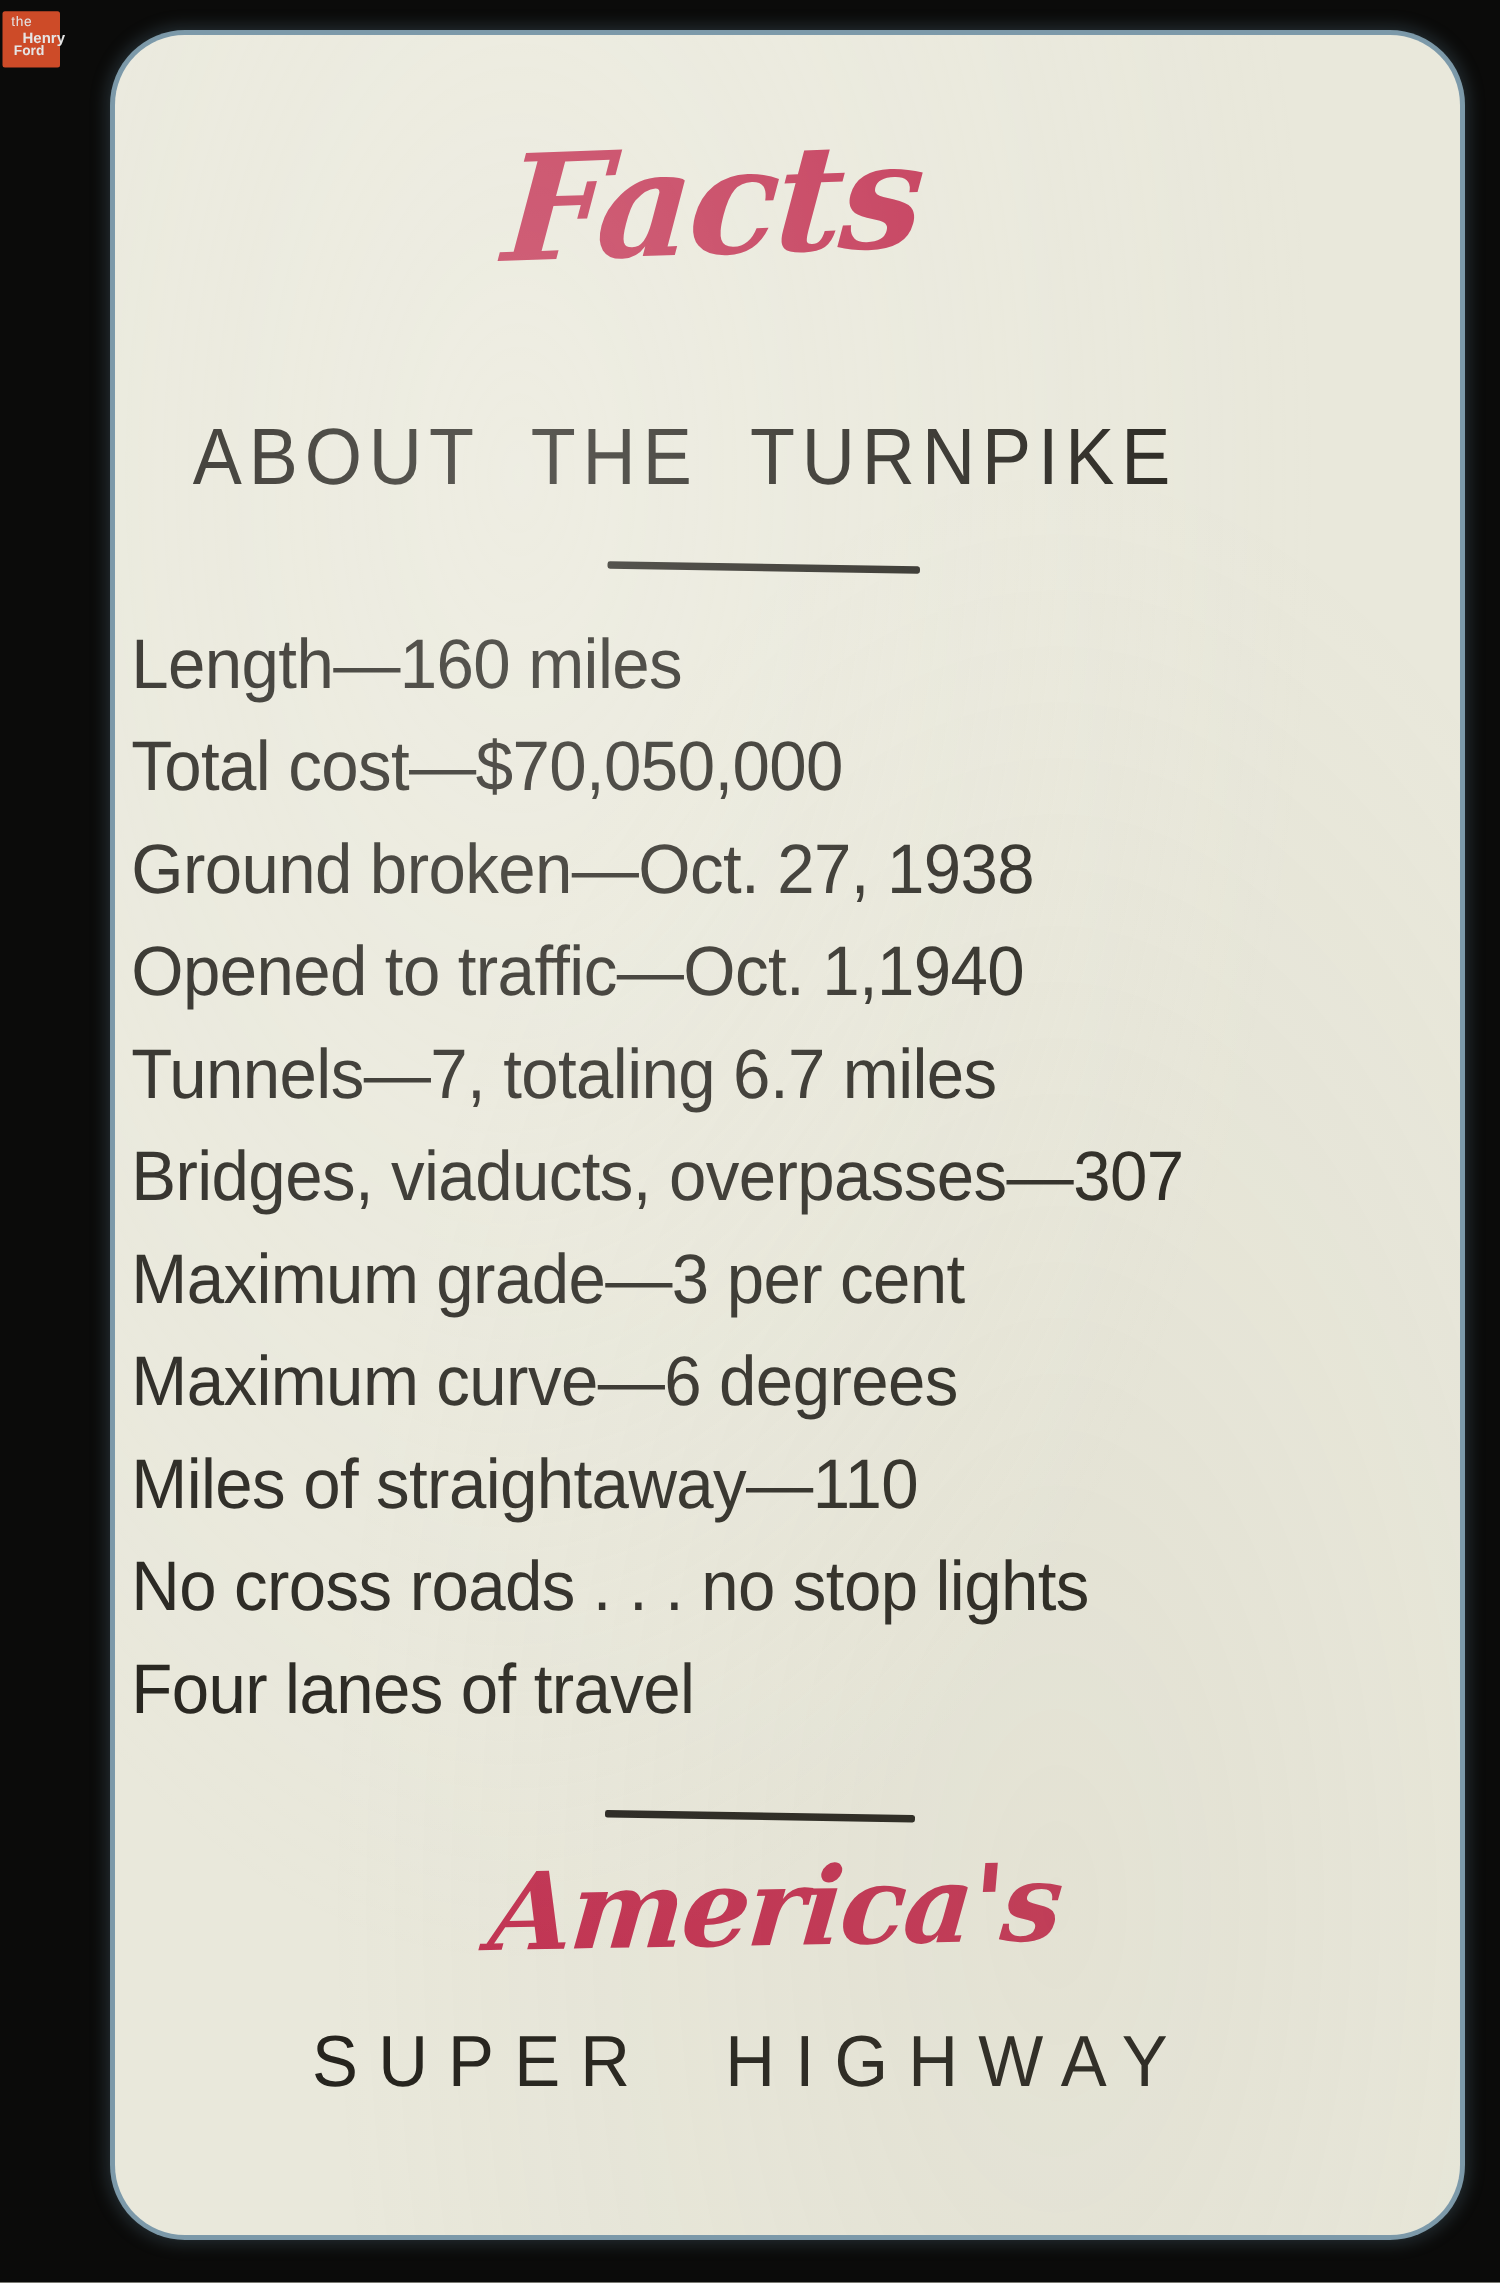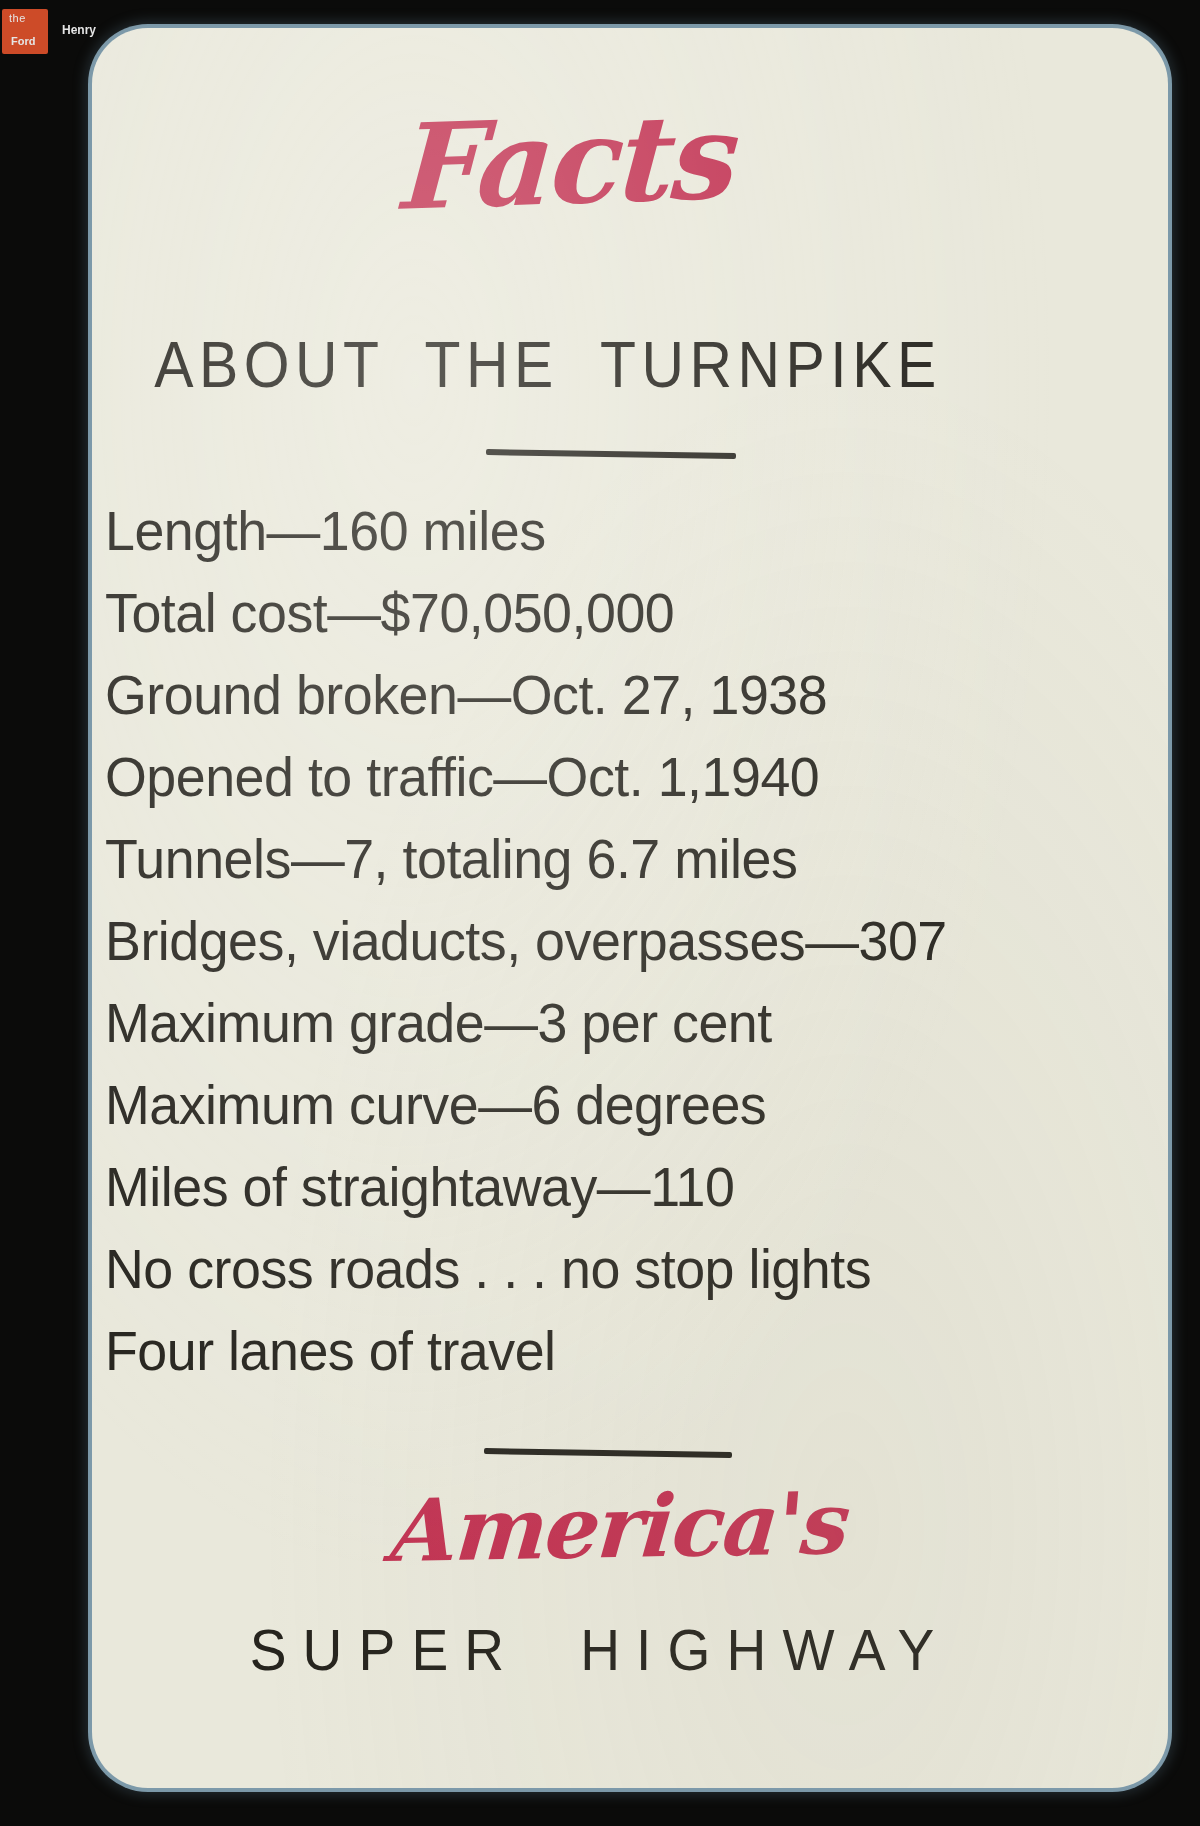--- a/index.html
+++ b/index.html
@@ -34,21 +34,20 @@
     font-size: 11px;
     font-weight: normal;
     letter-spacing: 0.5px;
   }
   .hf-henry {
     position: absolute;
     left: 16px;
     top: 14px;
     font-size: 12px;
     font-weight: bold;
-    margin-left: 44px;
   }
   .hf-ford {
     position: absolute;
     left: 9px;
     top: 26px;
     font-size: 11px;
     font-weight: bold;
   }
 
   

